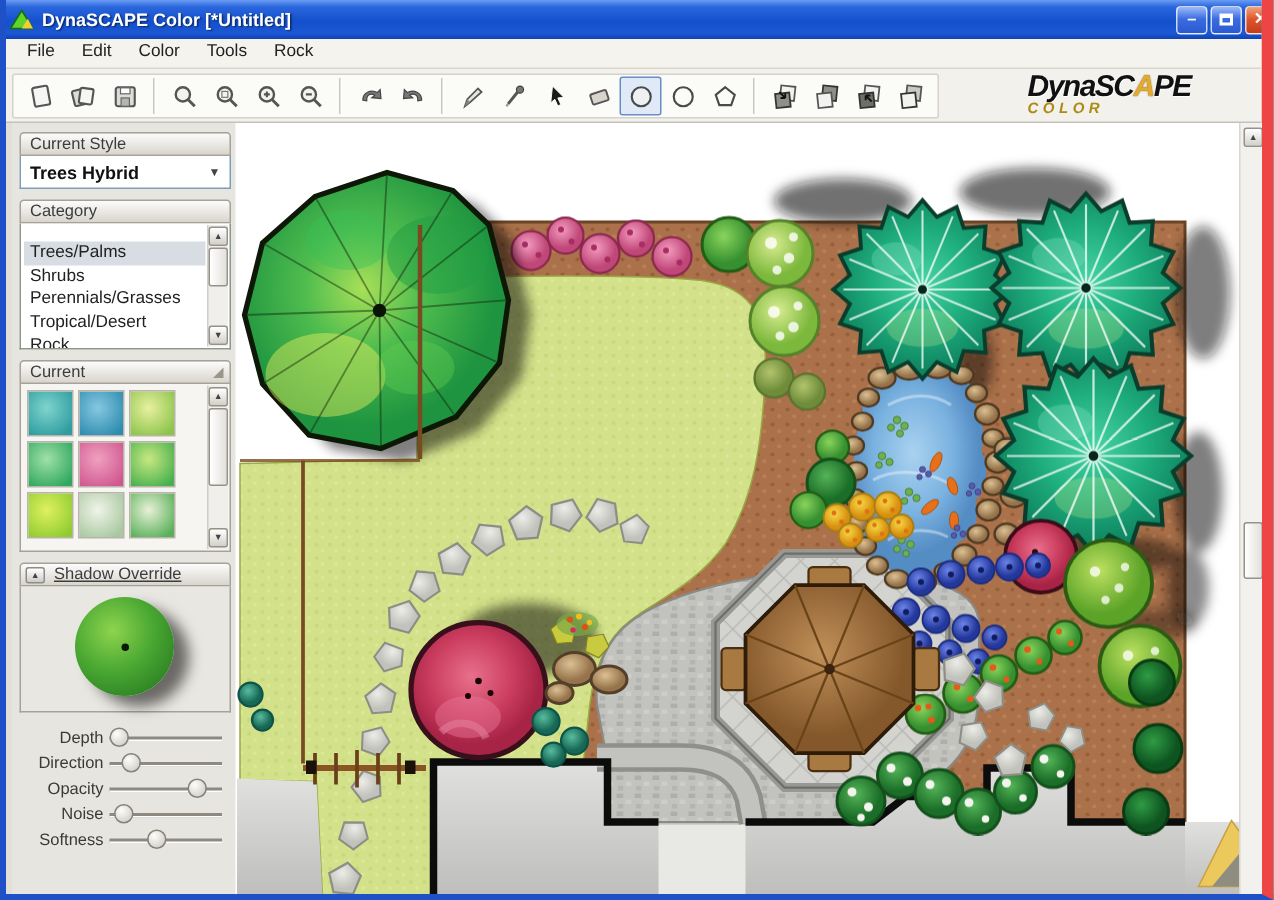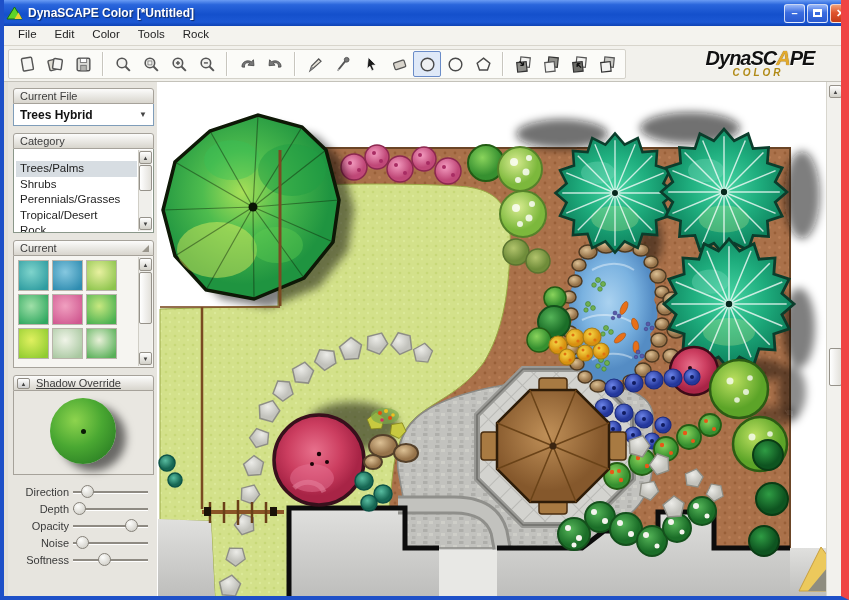--- a/index.html
+++ b/index.html
@@ -24,21 +24,21 @@
   .menuitem{font-size:11.5px;color:#222;padding:2px 8px;}
   
   .toolbar{position:absolute;left:0;top:46px;width:841px;height:36px;background:#f2f1ec;
     border-bottom:1px solid #c4c2ba;}
   .toolstrip{position:absolute;left:4px;top:3px;height:30px;display:flex;align-items:center;
     background:#fbfbf8;border:1px solid #d4d2ca;border-radius:2px;padding:0 4px;}
   .tool{width:28px;height:26px;display:flex;align-items:center;justify-content:center;border:1px solid transparent;border-radius:2px;}
   .tool svg{width:19px;height:19px;}
   .tool.sel{border:1px solid #6a8cc8;background:#dfe9f8;}
   .tsep{width:0;height:24px;border-left:1px solid #c8c6be;border-right:1px solid #ffffff;margin:0 5px;}
-  .brand{position:absolute;right:10px;top:2px;width:150px;height:32px;text-align:center;}
+  .brand{position:absolute;right:10px;top:2px;width:150px;height:32px;text-align:left;}
   .brandline{font-size:20px;font-weight:900;font-style:italic;letter-spacing:-1px;color:#111;line-height:20px;
     text-shadow:0.5px 0.5px 0 #fff;}
   .brandline .gold{color:#e2aa2e;text-shadow:0 0 1px #6a4a00;}
   .brandsub{font-size:10px;font-weight:900;font-style:italic;color:#b08a16;letter-spacing:3px;line-height:10px;margin-right:4px;}
   
   .content{position:absolute;left:0;top:82px;width:841px;height:514px;background:#e2dfd8;}
   .panel{position:absolute;left:4px;top:0;width:152px;height:514px;background:#e7e5df;
     border-right:1px solid #b2aea4;padding:6px 5px 0 5px;}
   .sec{margin-bottom:7px;}
   .sechead{height:16px;background:linear-gradient(#fcfcfb,#d8d5cd);border:1px solid #a6a29a;border-radius:3px 3px 0 0;
@@ -239,21 +239,21 @@
       <div class="brandline"><span>DynaSC</span><span class="gold">A</span><span>PE</span></div>
       <div class="brandsub">COLOR</div>
     </div>
   </div>
 
   <div class="content">
 
     <div class="panel">
 
       <div class="sec">
-        <div class="sechead">Current File</div>
+        <div class="sechead">Current Style</div>
         <div class="combo">
           <span class="val">Trees Hybrid</span>
           <span class="arr">▼</span>
         </div>
       </div>
 
       <div class="sec">
         <div class="sechead">Category</div>
         <div class="listbox">
           <div id="catItems">
@@ -295,29 +295,29 @@
 
       <div class="sec">
         <div class="sechead withbtn"><span class="upbtn">▲</span><span>Shadow Override</span></div>
         <div class="shadowarea">
           <div class="sphere">
               <span class="dot"></span>
             </div>
         </div>
         <div class="sliders" id="sliderRows">
             <div class="slrow">
+              <span class="sllabel">Depth</span>
+              <span class="sltrack">
+                <span class="slthumb" style="left: calc(8% - 6px);"></span>
+              </span>
+            </div>
+            <div class="slrow">
               <span class="sllabel">Direction</span>
               <span class="sltrack">
                 <span class="slthumb" style="left: calc(18% - 6px);"></span>
-              </span>
-            </div>
-            <div class="slrow">
-              <span class="sllabel">Depth</span>
-              <span class="sltrack">
-                <span class="slthumb" style="left: calc(8% - 6px);"></span>
               </span>
             </div>
             <div class="slrow">
               <span class="sllabel">Opacity</span>
               <span class="sltrack">
                 <span class="slthumb" style="left: calc(78% - 6px);"></span>
               </span>
             </div>
             <div class="slrow">
               <span class="sllabel">Noise</span>

